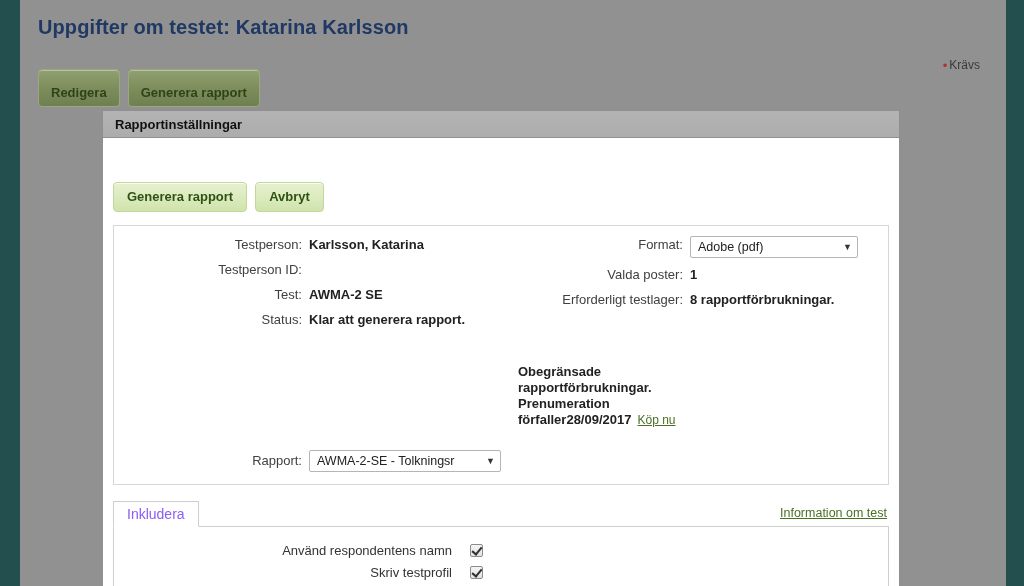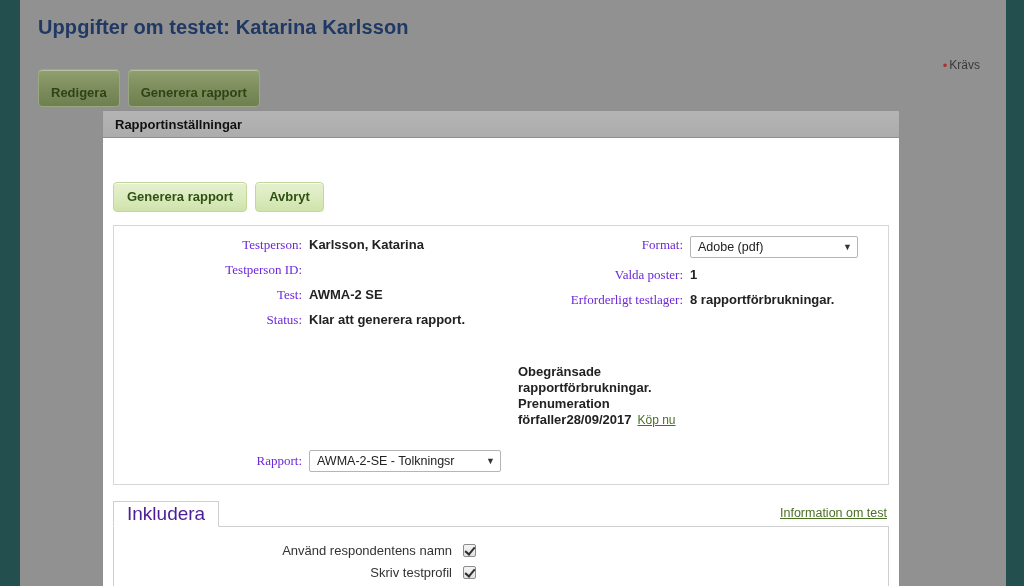--- a/index.html
+++ b/index.html
@@ -157,27 +157,26 @@
   .col-left { width: 396px; flex: none; }
   .col-right { flex: 1; }
 
   .field-row {
     display: flex;
     align-items: flex-start;
     margin-bottom: 8px;
     min-height: 17px;
   }
   .field-label {
-    color: #6d28d9;
+    color: #404040;
     font-size: 13px;
     text-align: right;
     padding-right: 7px;
     white-space: nowrap;
     line-height: 17px;
-    font-family: Liberation Serif, serif;
   }
   .col-left .field-label { width: 180px; flex: none; }
   .col-right .field-label { width: 165px; flex: none; }
   .field-value {
     font-size: 13px;
     font-weight: bold;
     color: #222222;
     line-height: 17px;
   }
   .field-value.multiline { line-height: 16px; }
@@ -237,22 +236,22 @@
   .tab-strip {
     display: flex;
     align-items: flex-end;
     border-bottom: 1px solid #cfcfcf;
     height: 25px;
     position: relative;
     z-index: 1;
   }
   .tab {
     padding: 4px 13px 4px 13px;
-    font-size: 19px;
-    color: #4c1d95;
+    font-size: 14px;
+    color: #8b5cf6;
     background: #ffffff;
     border: 1px solid #cfcfcf;
     border-bottom: 1px solid #ffffff;
     margin-bottom: -1px;
     cursor: pointer;
     white-space: nowrap;
     line-height: 16px;
   }
   .tab-right-link {
     position: absolute;
@@ -275,21 +274,21 @@
   }
   .check-row {
     display: flex;
     align-items: center;
     margin-bottom: 7px;
   }
   .check-label {
     width: 330px;
     flex: none;
     text-align: right;
-    padding-right: 11px;
+    padding-right: 18px;
     font-size: 13px;
     color: #333333;
     white-space: nowrap;
   }
   .checkbox {
     width: 13px;
     height: 13px;
     box-sizing: border-box;
     border: 1px solid #8c8c8c;
     background: linear-gradient(to bottom, #f4f4f4 0%, #e2e2e2 100%);

